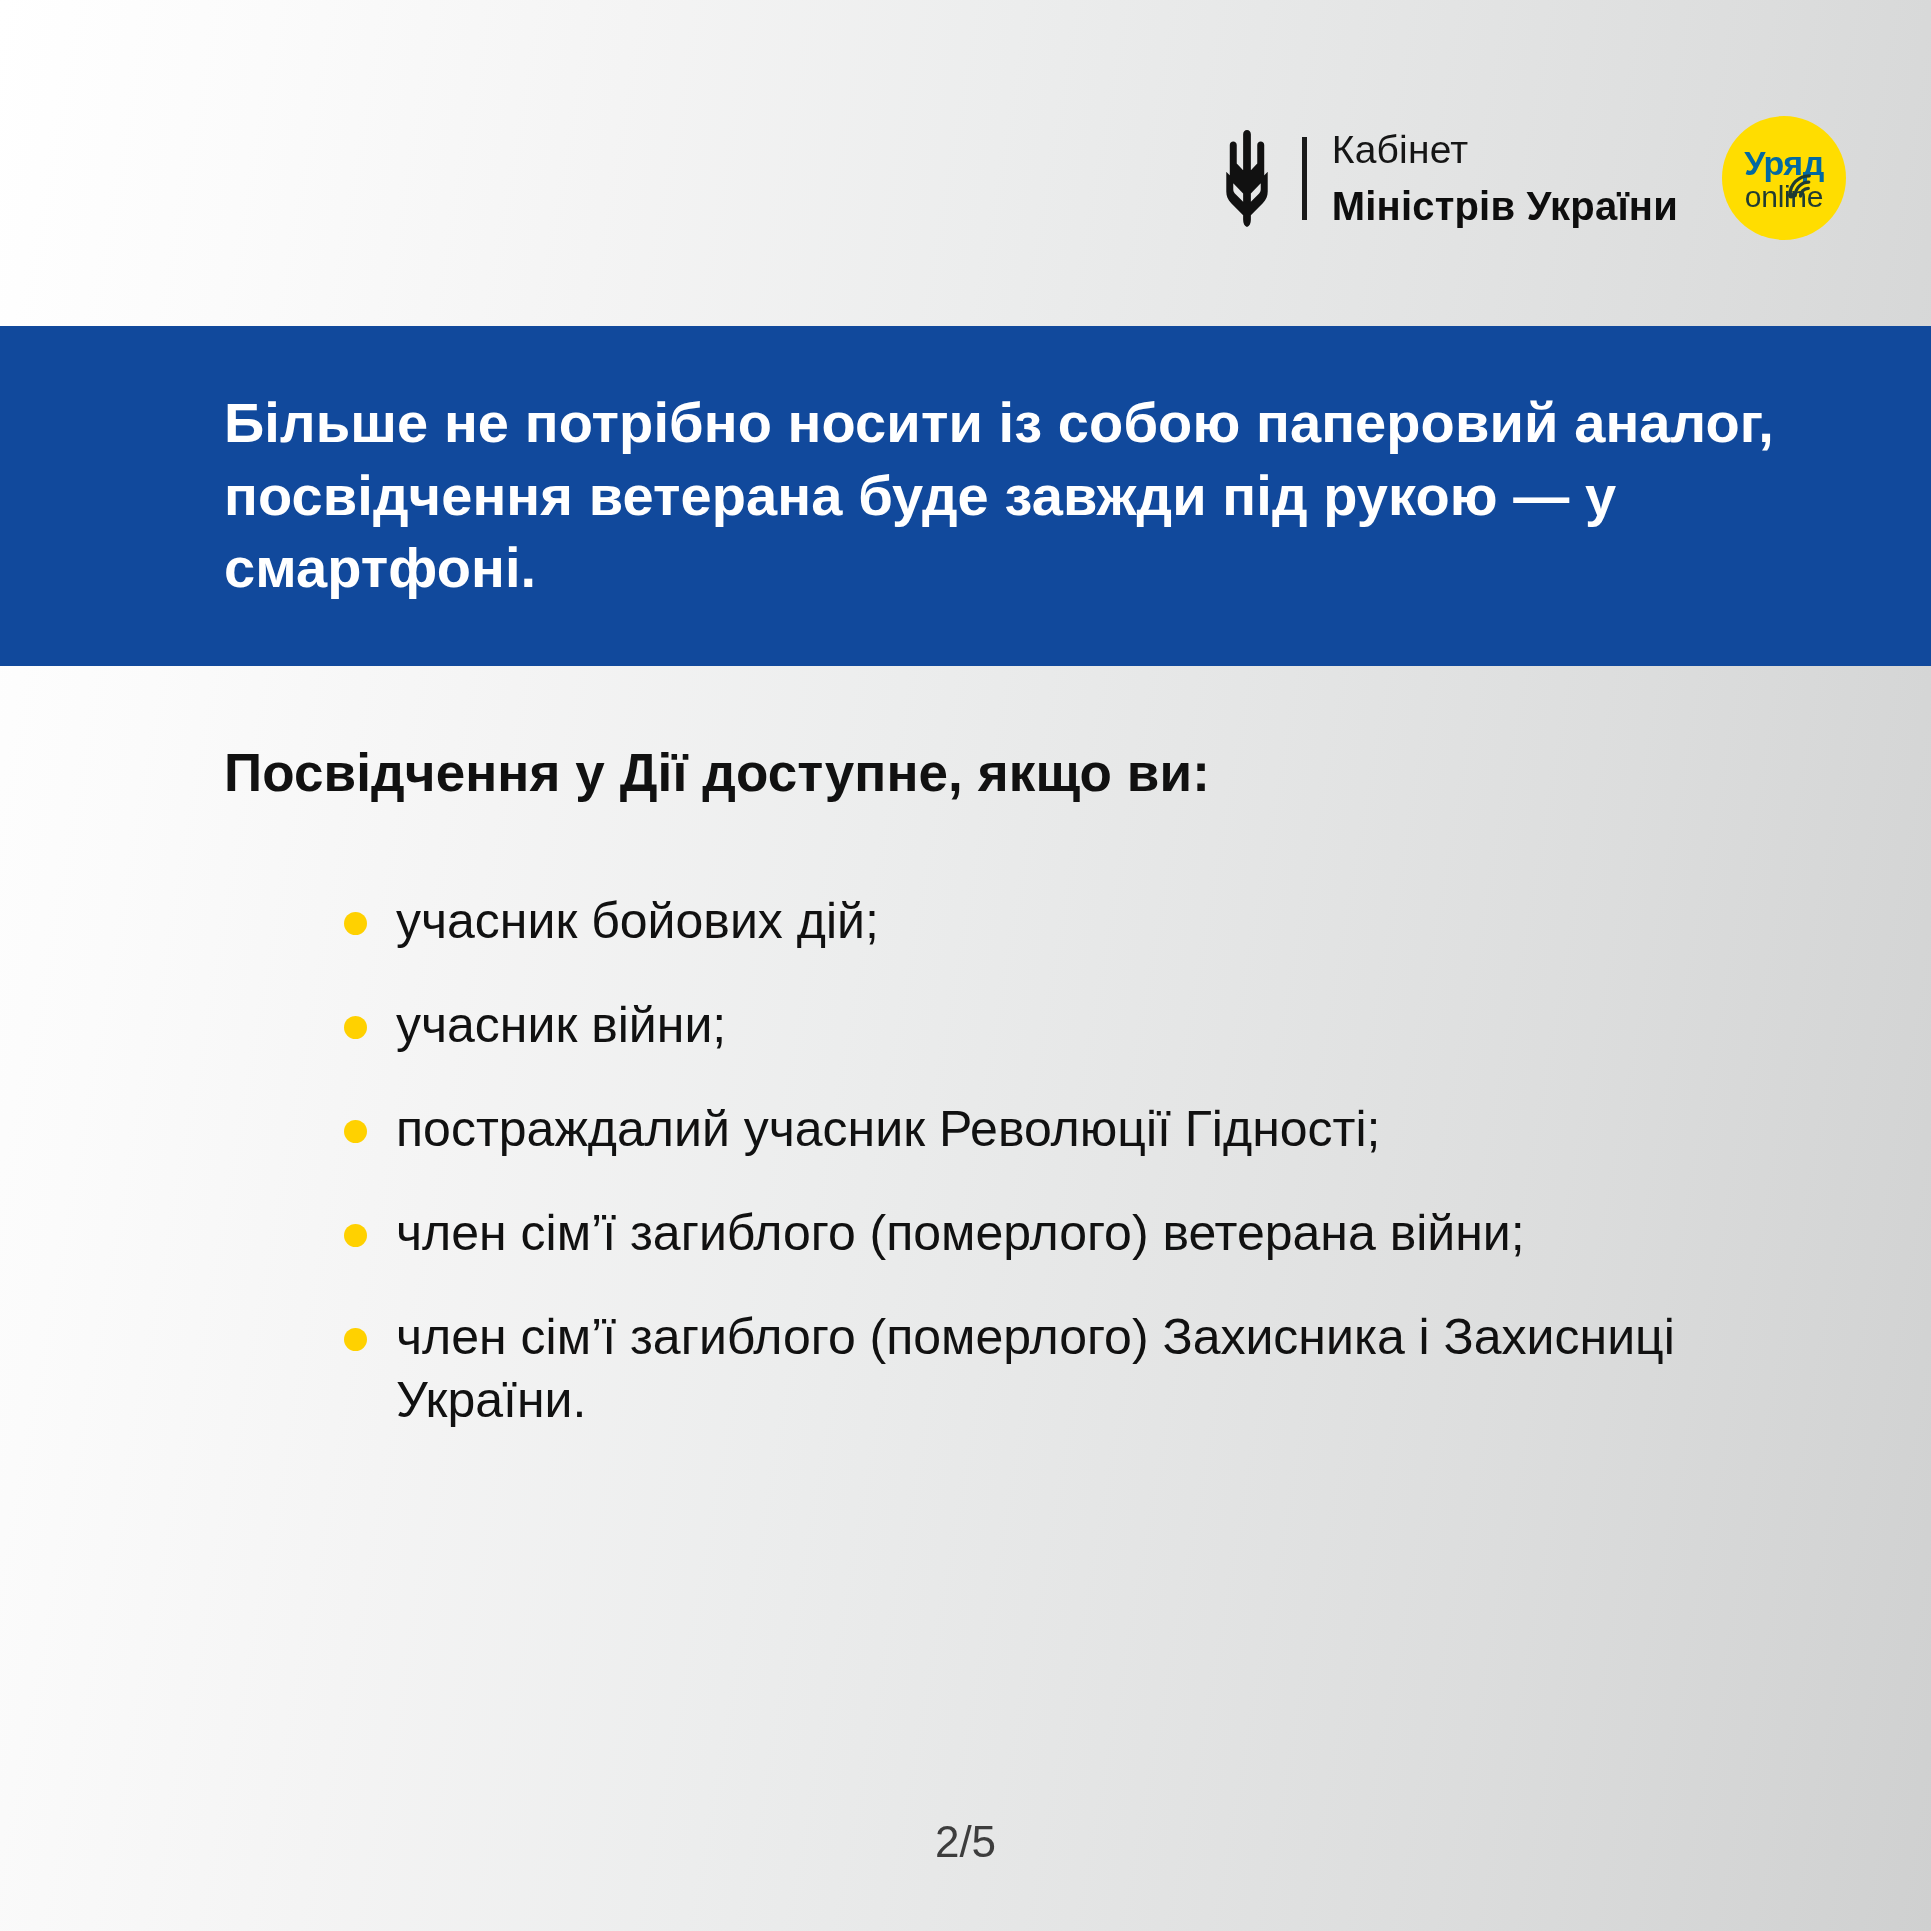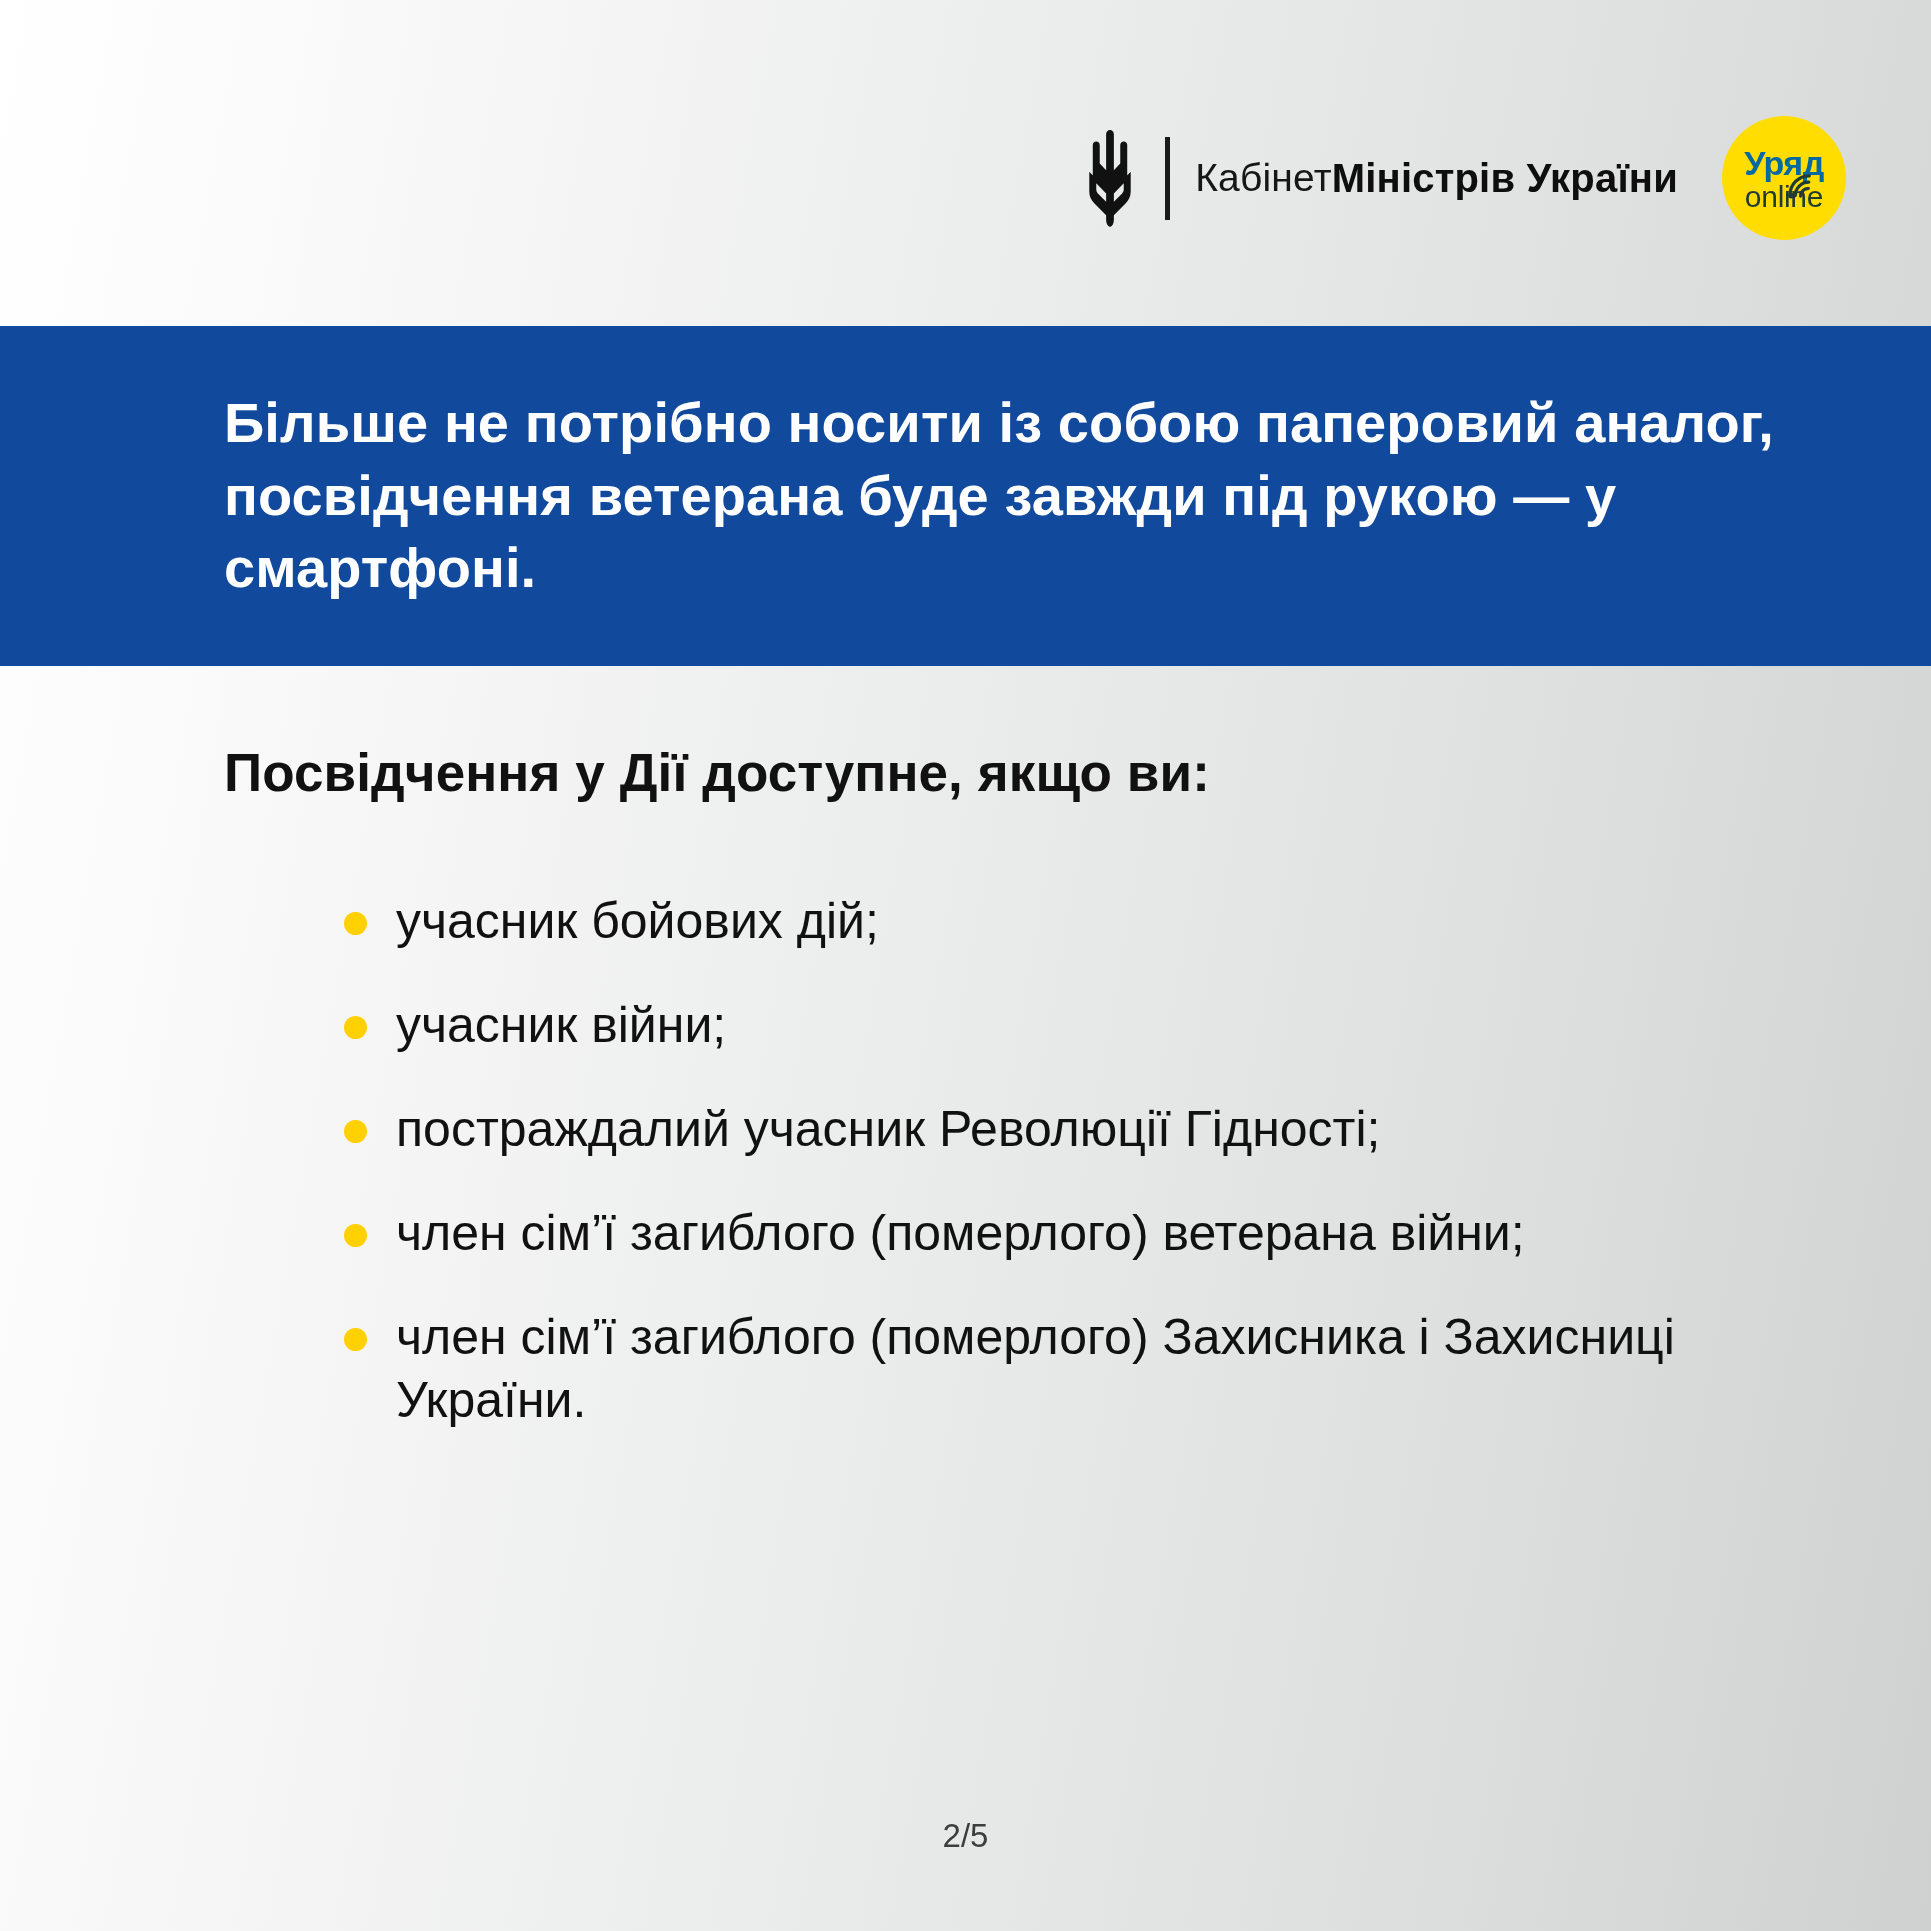--- a/index.html
+++ b/index.html
@@ -61,23 +61,24 @@
   }
 
   #cmu-divider {
     width: 4.8px;
     height: 83px;
     background: #1a1a1a;
   }
 
   #cmu-text {
     display: flex;
-    flex-direction: row;
+    flex-direction: column;
     justify-content: center;
     line-height: 1.0;
+    gap: 17px;
   }
   #cmu-line1 {
     font-size: 39px;
     font-weight: 400;
     color: #161616;
     letter-spacing: 0.2px;
     white-space: nowrap;
   }
   #cmu-line2 {
     font-size: 40px;
@@ -184,21 +185,21 @@
     border-radius: 50%;
     background: #FFD100;
   }
 
   #page-number {
     position: absolute;
     left: 0;
     top: 1817px;
     width: 1931px;
     text-align: center;
-    font-size: 33px;
+    font-size: 44px;
     font-weight: 400;
     color: #3d3d3d;
   }
 </style>
 </head>
 <body>
 
 <div id="slide">
 
   <div id="header">

